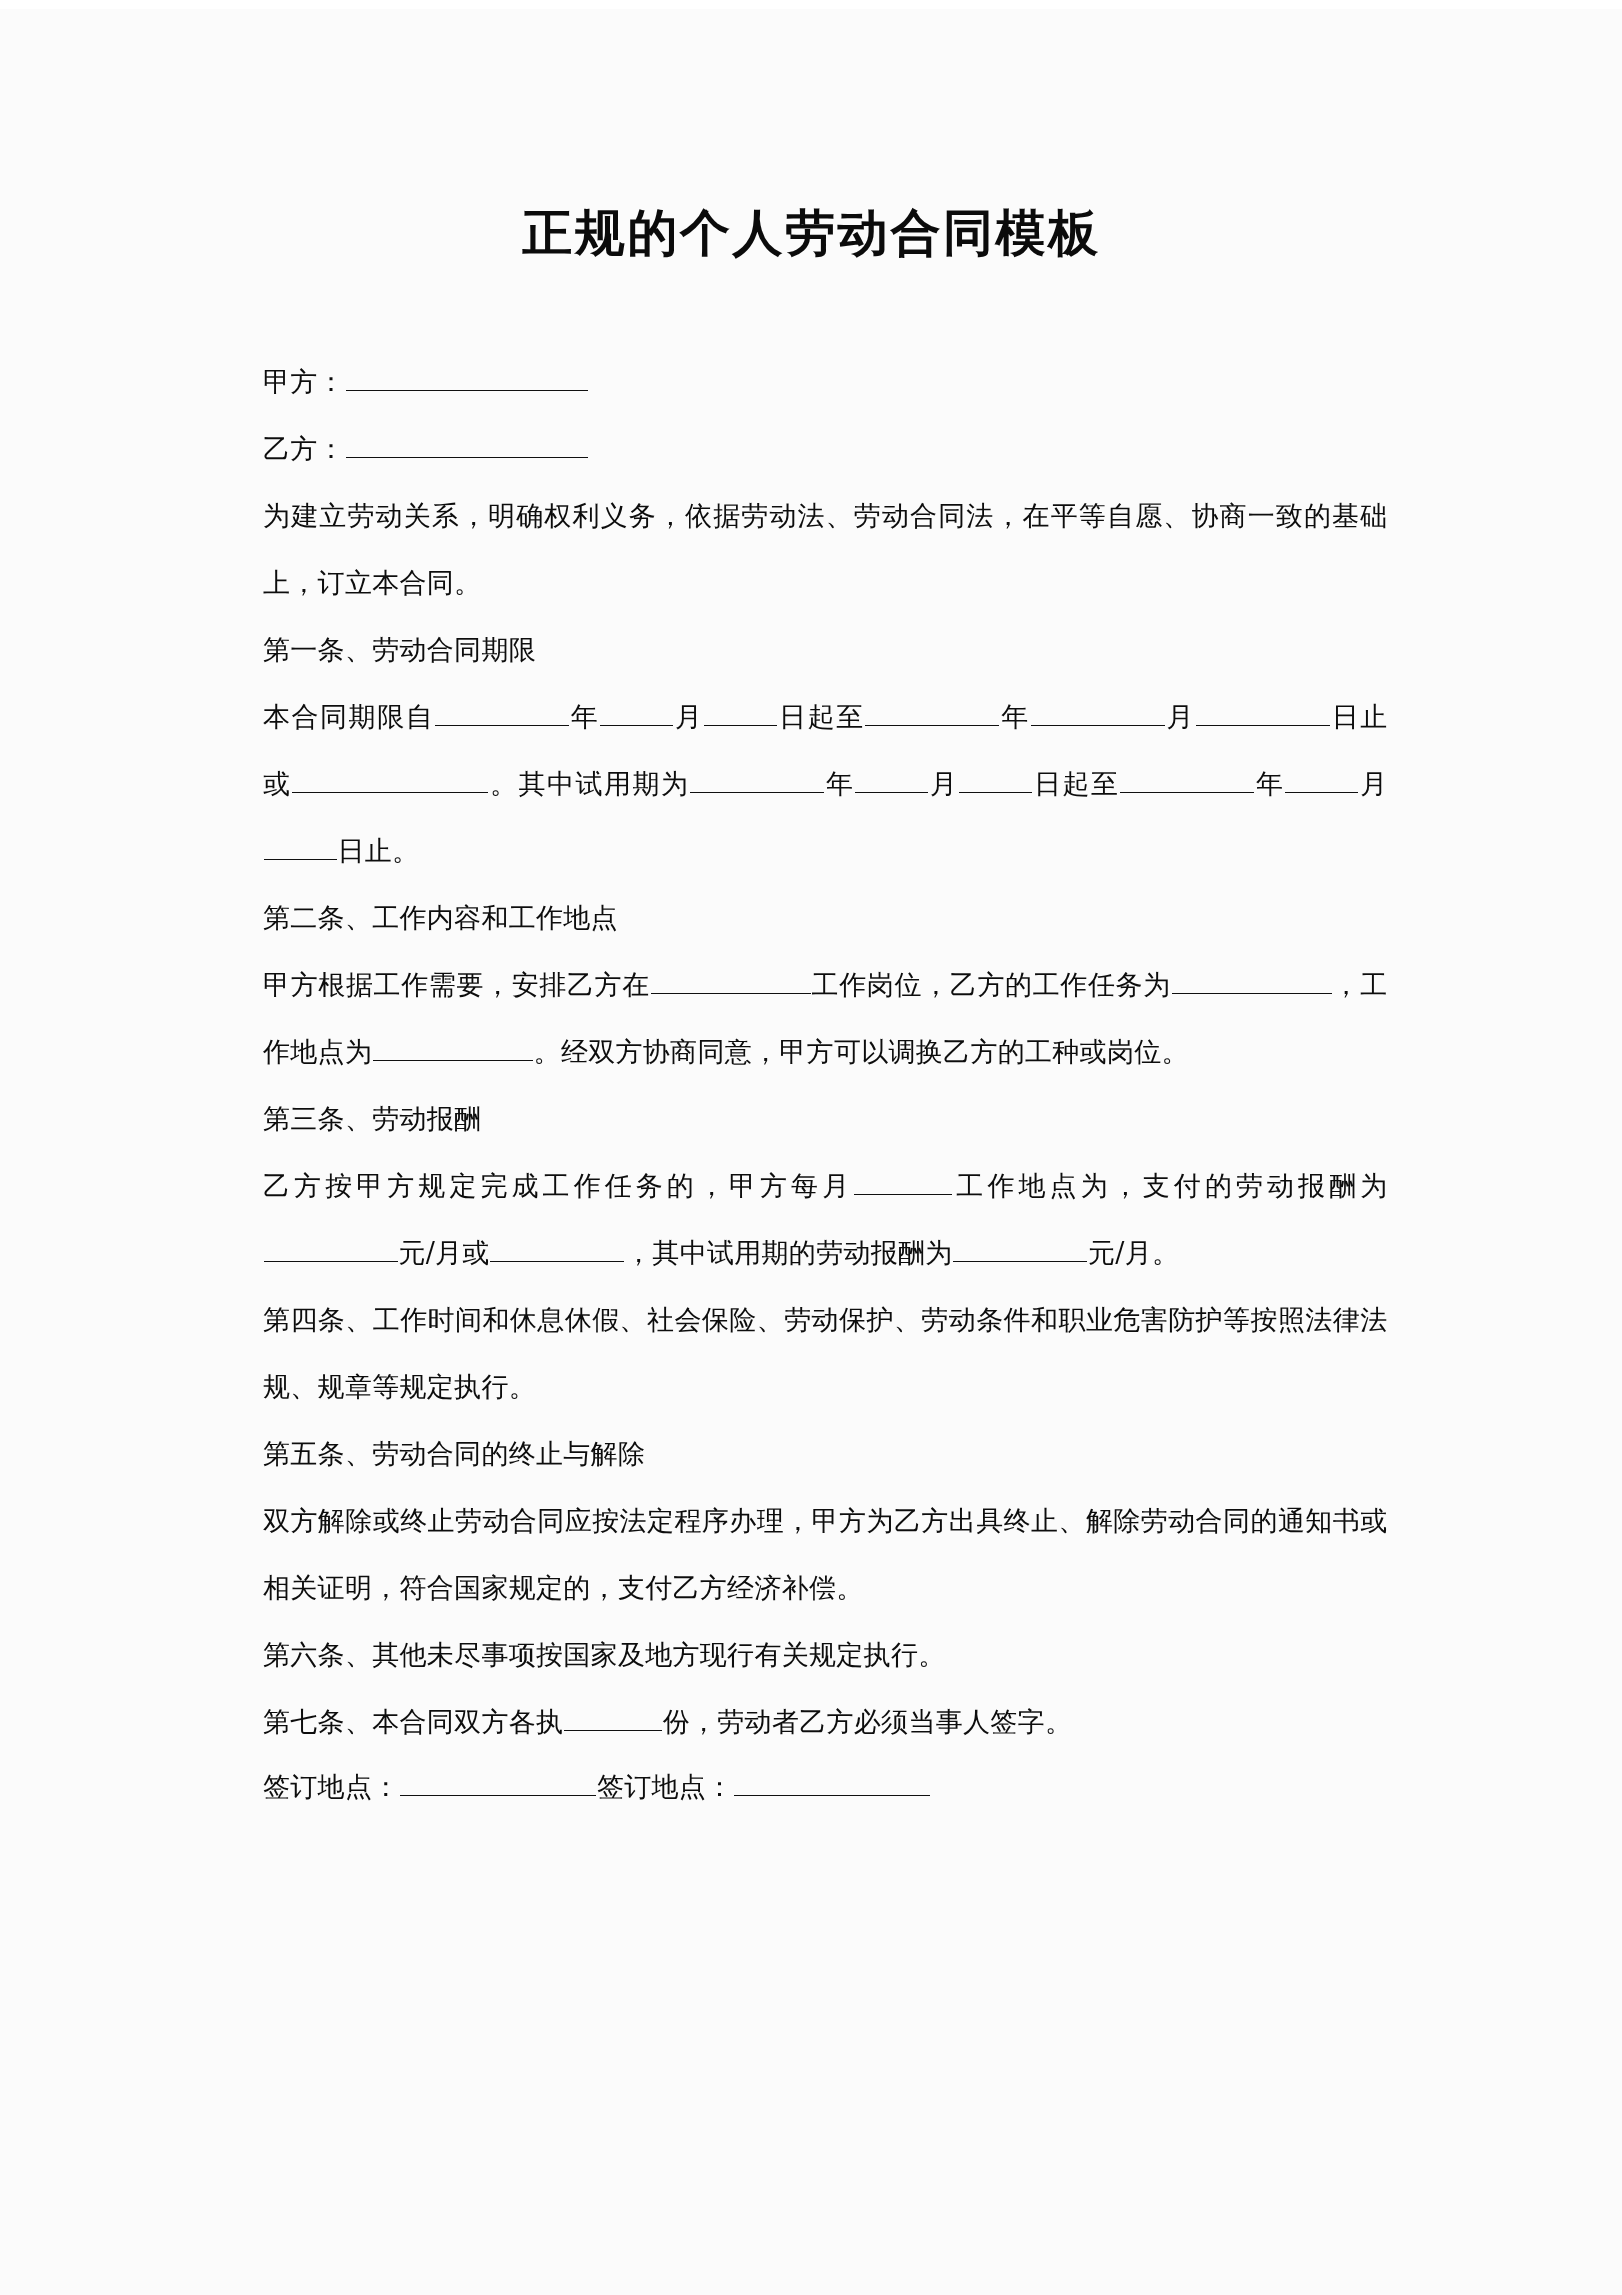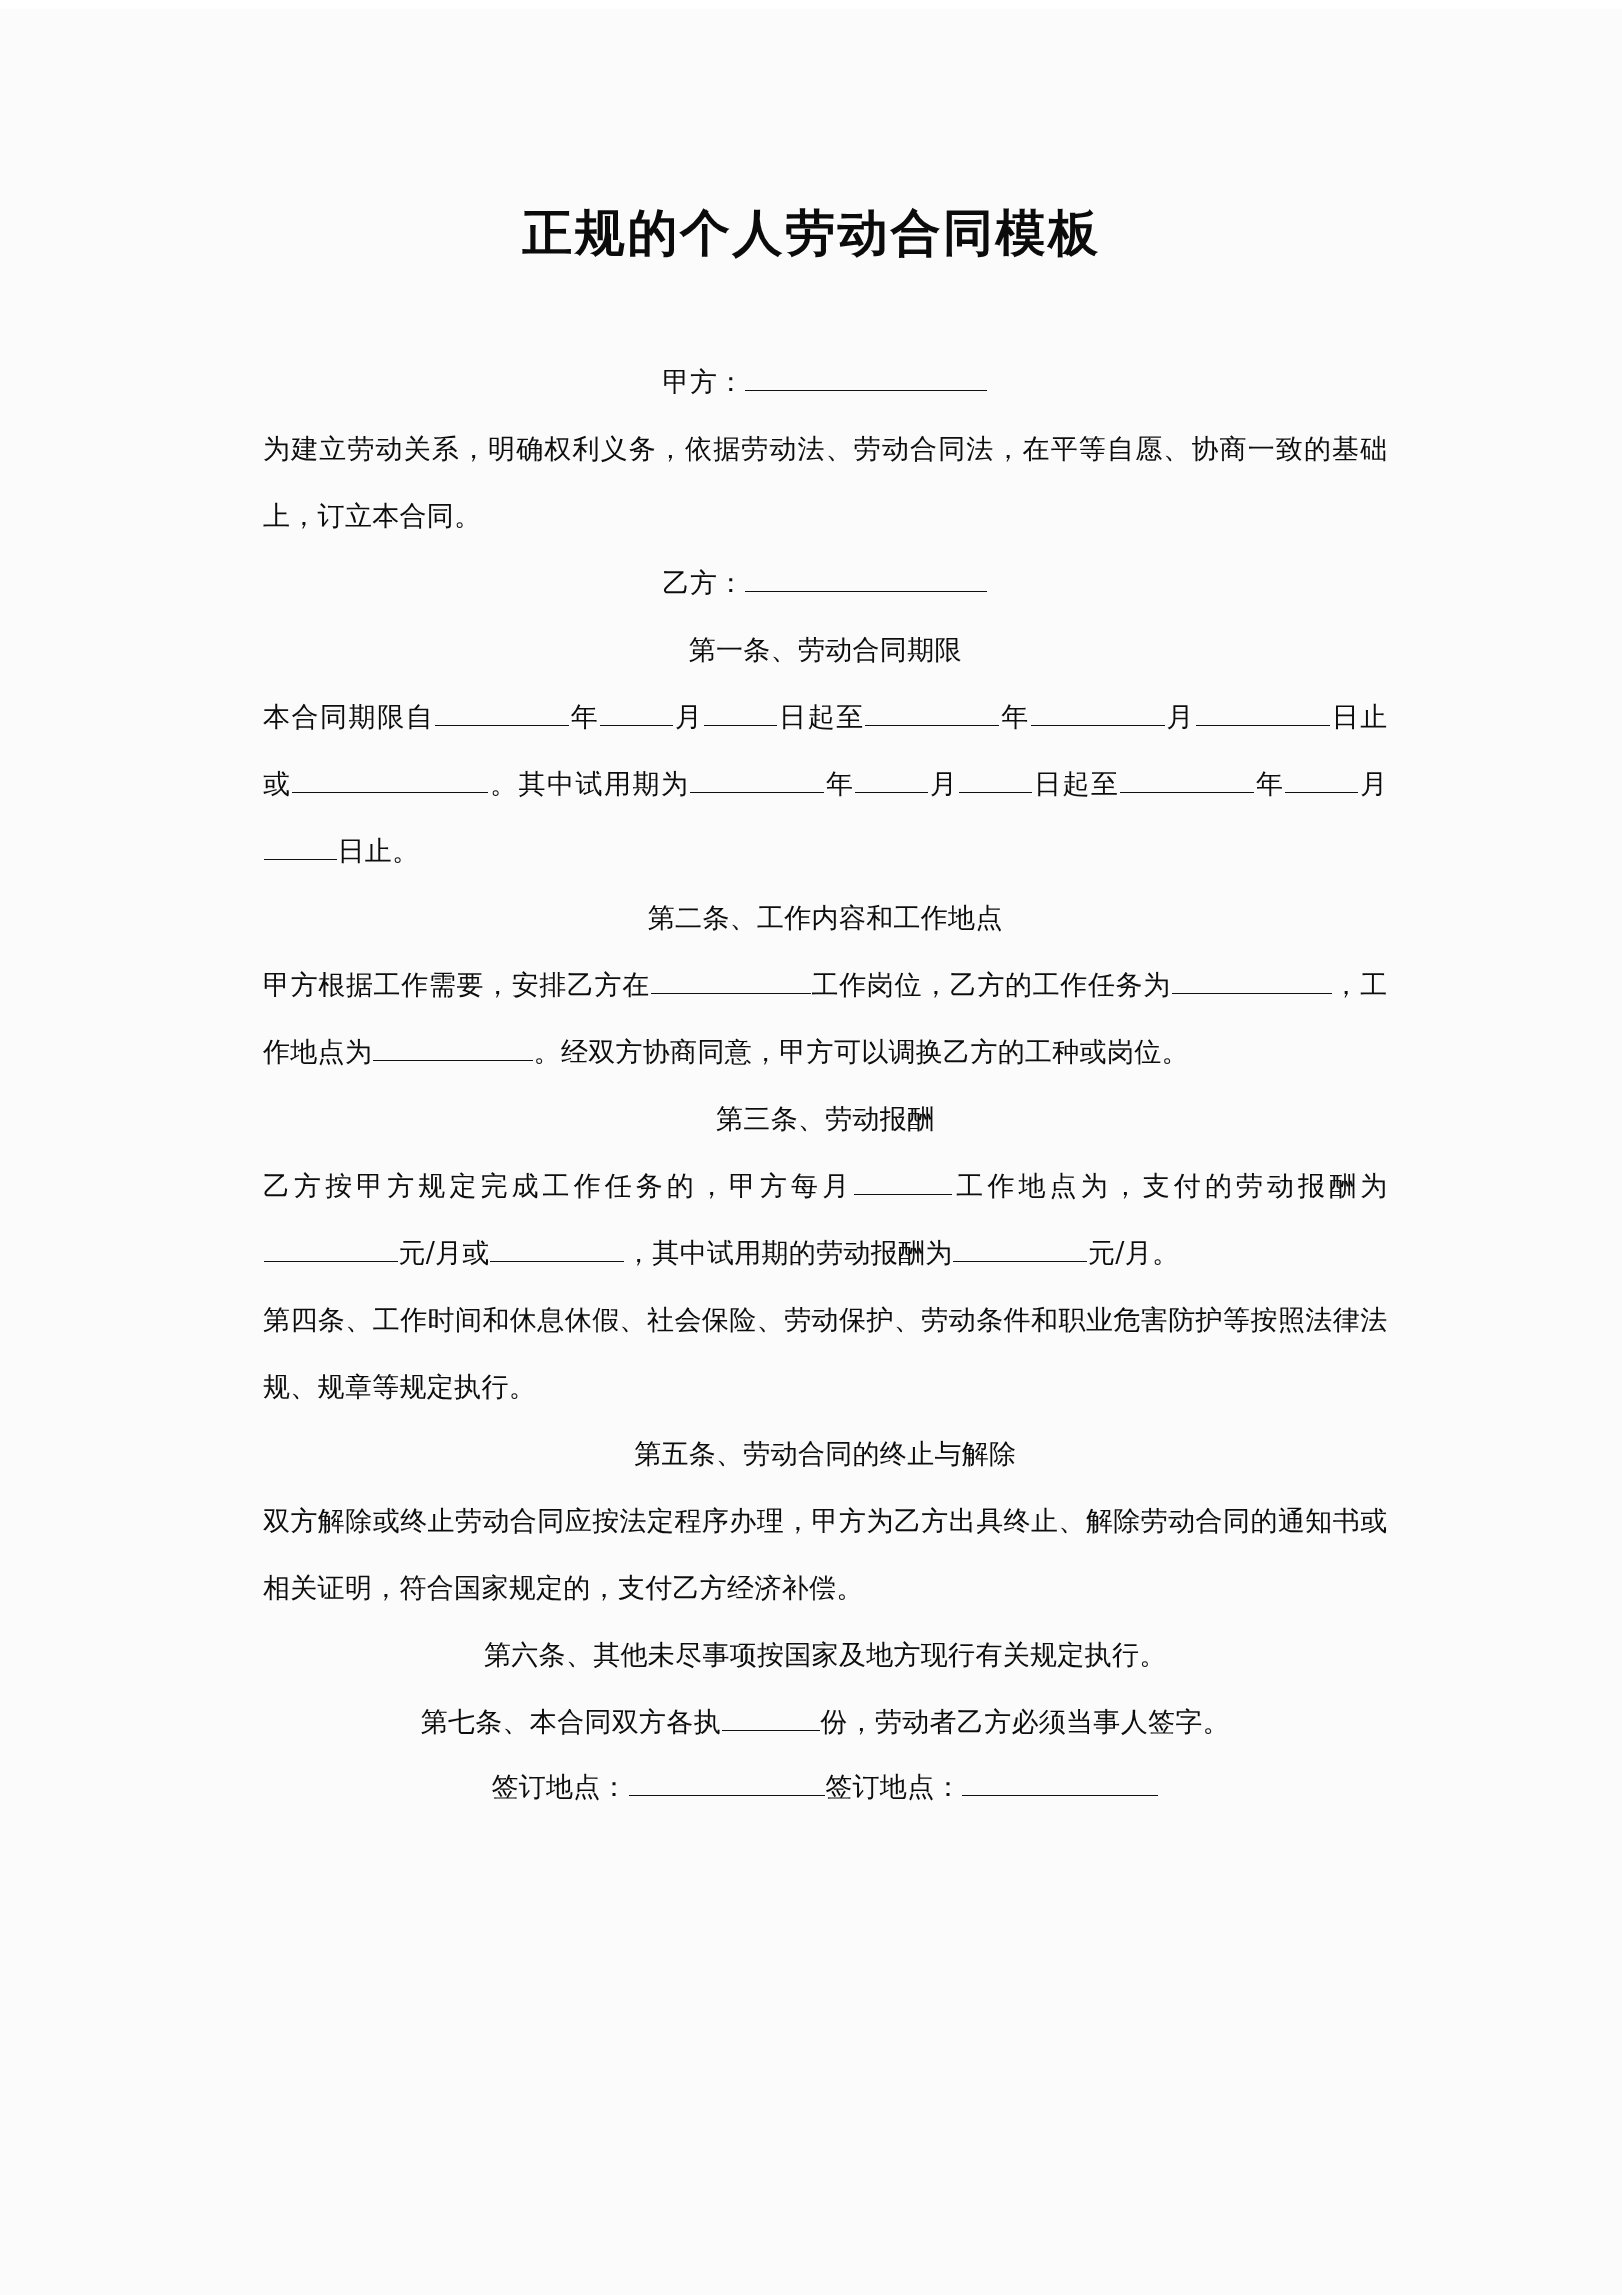--- a/index.html
+++ b/index.html
@@ -44,21 +44,21 @@
     color: #0d0d0d;
     line-height: 67px;
     margin: 0;
     text-align: justify;
     text-justify: inter-character;
     letter-spacing: 0.3px;
     white-space: pre-wrap;
     word-break: break-all;
   }
   .p.nojust {
-    text-align: center;
+    text-align: left;
   }
   
   .blank {
     display: inline-block;
     border-bottom: 1.3px solid #101010;
     vertical-align: baseline;
     height: 26px;
     margin: 0 0.7px;
   }
   .b-sm { width: 73px; }
@@ -76,23 +76,23 @@
 <body>
 
 <div class="page">
 
   <h1 class="doc-title">正规的个人劳动合同模板</h1>
 
   <div class="body-block">
 
     <p class="p nojust"><span>甲方：</span><span class="blank b-head"></span></p>
 
+    <p class="p nojust"><span>乙方：</span><span class="blank b-head"></span></p>
+
     <p class="p">为建立劳动关系，明确权利义务，依据劳动法、劳动合同法，在平等自愿、协商一致的基础上，订立本合同。</p>
-
-    <p class="p nojust"><span>乙方：</span><span class="blank b-head"></span></p>
 
     <p class="p nojust">第一条、劳动合同期限</p>
     <p class="p"><span>本合同期限自</span><span class="blank b-lg"></span><span>年</span><span class="blank b-sm"></span><span>月</span><span class="blank b-sm"></span><span>日起至</span><span class="blank b-lg"></span><span>年</span><span class="blank b-lg"></span><span>月</span><span class="blank b-lg"></span><span>日止或</span><span class="blank b-xxl"></span><span>。其中试用期为</span><span class="blank b-lg"></span><span>年</span><span class="blank b-sm"></span><span>月</span><span class="blank b-sm"></span><span>日起至</span><span class="blank b-lg"></span><span>年</span><span class="blank b-sm"></span><span>月</span><span class="blank b-sm"></span><span>日止。</span></p>
 
     <p class="p nojust">第二条、工作内容和工作地点</p>
     <p class="p"><span>甲方根据工作需要，安排乙方在</span><span class="blank b-xl"></span><span>工作岗位，乙方的工作任务为</span><span class="blank b-xl"></span><span>，工作地点为</span><span class="blank b-xl"></span><span>。经双方协商同意，甲方可以调换乙方的工种或岗位。</span></p>
 
     <p class="p nojust">第三条、劳动报酬</p>
     <p class="p"><span>乙方按甲方规定完成工作任务的，甲方每月</span><span class="blank b-md"></span><span>工作地点为，支付的劳动报酬为</span><span class="blank b-lg"></span><span>元/月或</span><span class="blank b-lg"></span><span>，其中试用期的劳动报酬为</span><span class="blank b-lg"></span><span>元/月。</span></p>
 

